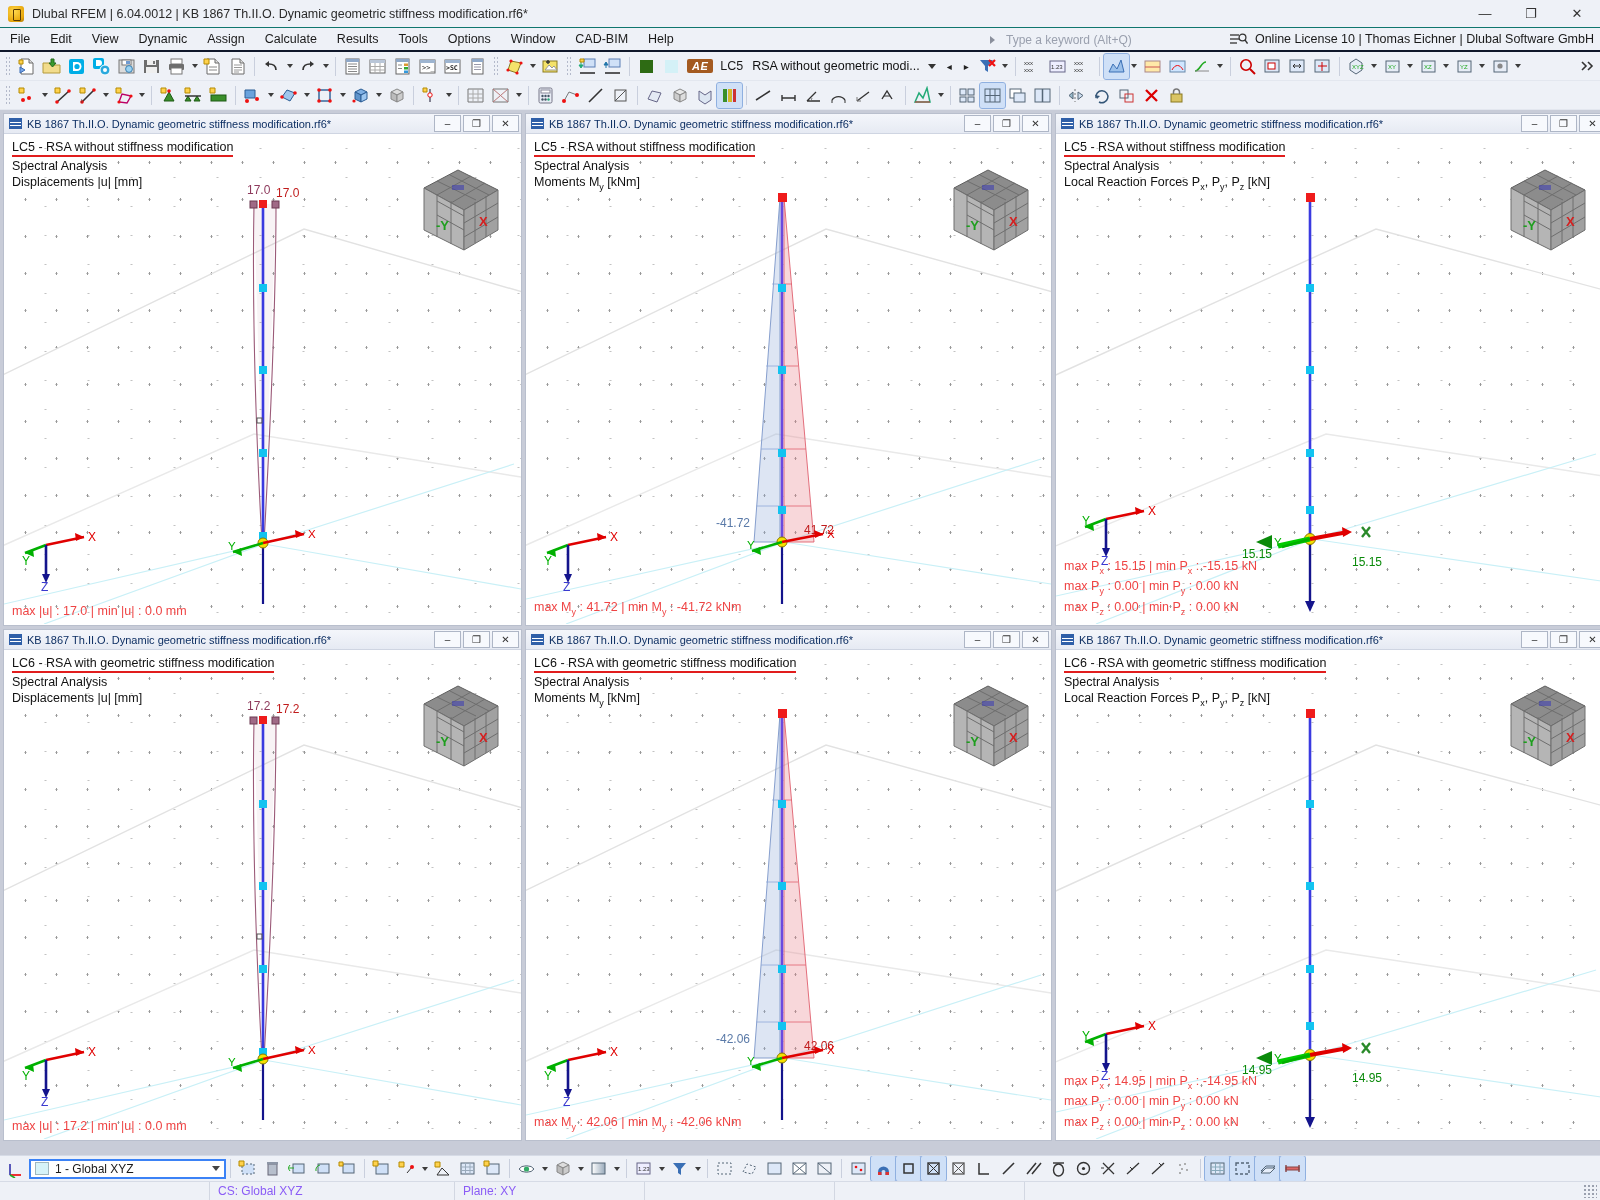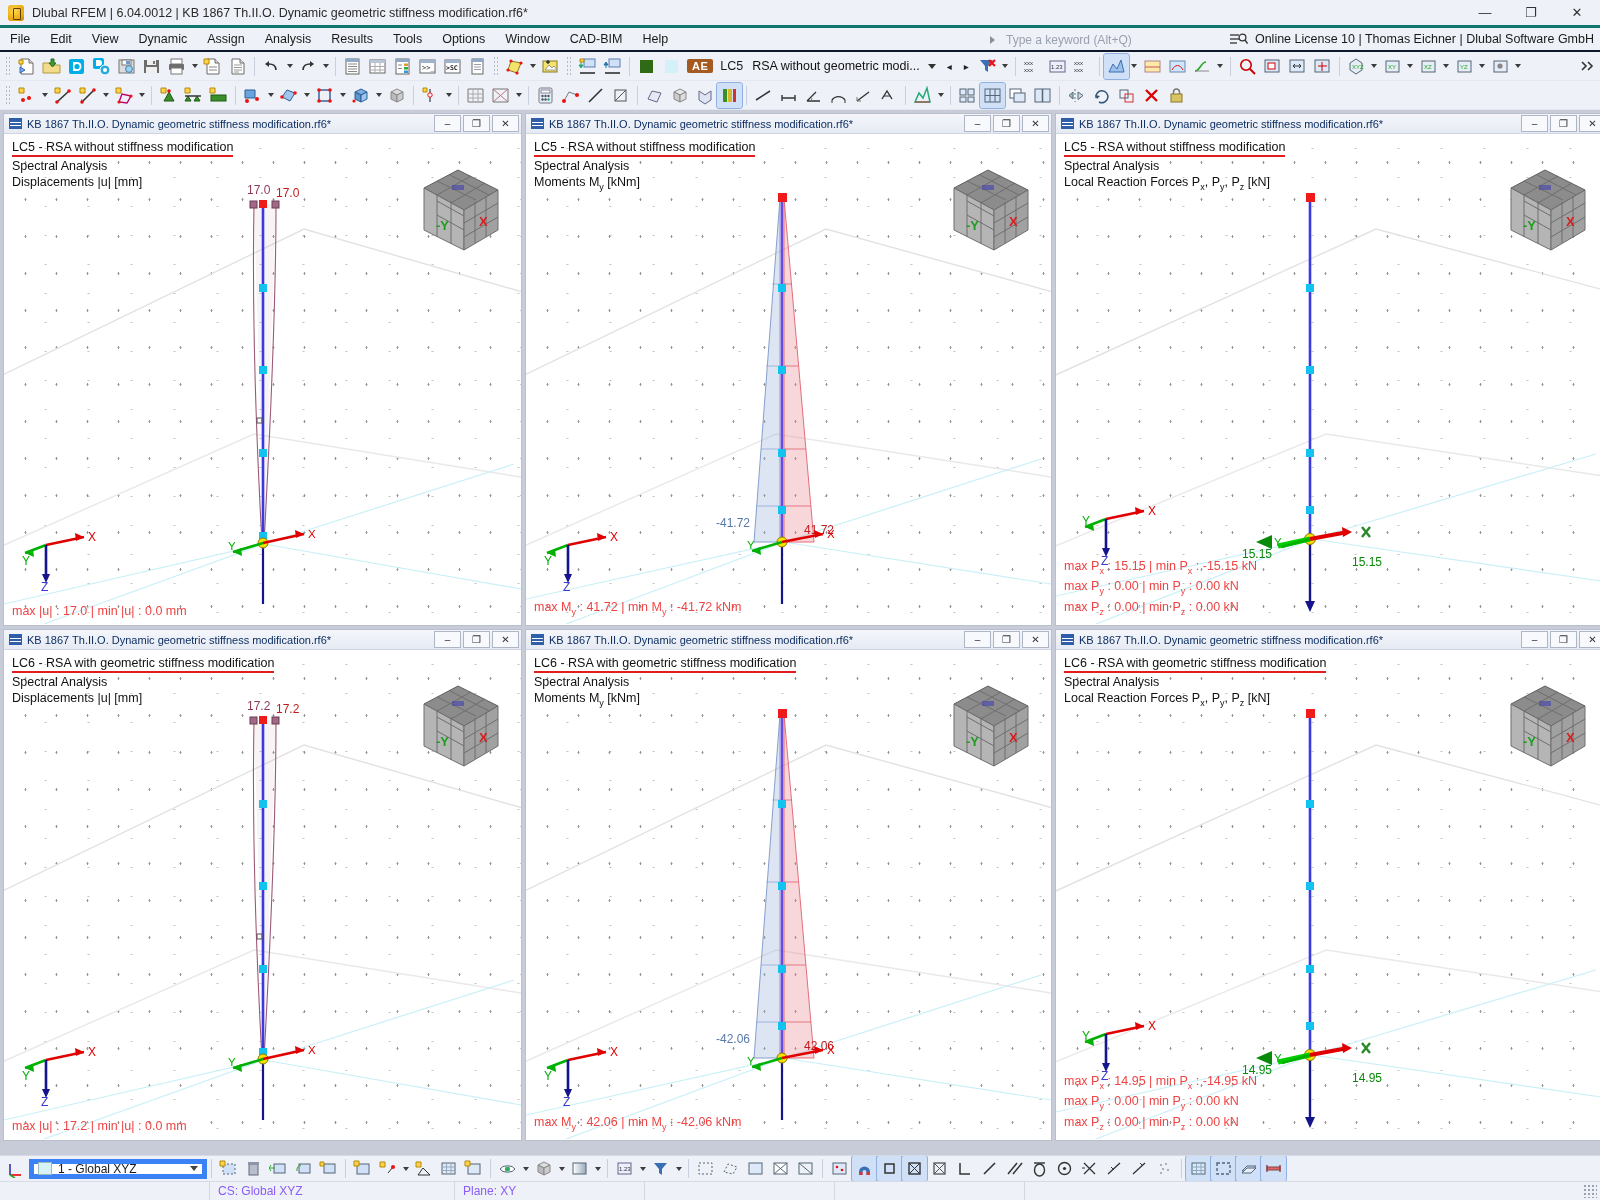--- a/index.html
+++ b/index.html
@@ -8,21 +8,21 @@
     width:1600px; height:1200px;
     font-family:"Liberation Sans", sans-serif;
     font-size:12px; color:#1a1a1a;
     background:#eef1f7;
     overflow:hidden;
   }
 
   
   #titlebar{
     height:28px; background:#eef1f7; display:flex; align-items:center;
-    border-bottom:3px solid #0f766e;
+    border-bottom:1px solid #0f766e;
   }
   #titlebar .app-icon{
     width:16px;height:16px;margin:0 8px 0 8px;border-radius:3px;
     background:radial-gradient(circle at 40% 35%, #ffd84d 0%, #e8a70b 70%, #a8730a 100%);
     display:inline-block; position:relative; flex:none;
   }
   #titlebar .app-icon::after{
     content:""; position:absolute; left:5px; top:3px; width:6px; height:10px;
     border:1.5px solid #5a3b02; border-radius:1px;
   }
@@ -151,22 +151,22 @@
 
   .scene{ position:absolute; inset:0; }
 
   
   #botbar1{
     position:absolute; left:0; top:1155px; width:1600px; height:26px;
     background:#eef1f7; border-top:1px solid #d6dbe6;
     display:flex; align-items:center; padding-left:4px; overflow:hidden;
   }
   .cs-select{
-    display:flex;align-items:center;gap:6px; width:178px;height:20px;
-    border:5px solid #3b82f6; background:#fff; padding:0 4px; font-size:12px; flex:none;
+    display:flex;align-items:center;gap:6px; width:197px;height:20px;
+    border:2px solid #3b82f6; background:#fff; padding:0 4px; font-size:12px; flex:none;
   }
   .cs-select .sw{width:14px;height:13px;background:#d6f3f8;border:1px solid #9fb7bd;flex:none;}
   .cs-select .nm{flex:1;white-space:nowrap;}
   .cs-select .cv{width:0;height:0;border-left:4px solid transparent;border-right:4px solid transparent;border-top:5px solid #444;}
   #botbar2{
     position:absolute; left:0; top:1181px; width:1600px; height:19px;
     background:#eef1f7; border-top:1px solid #d6dbe6;
     display:flex; align-items:center; font-size:12px; color:#8b5cf6;
   }
   .sb-cell{ border-right:1px solid #d2d7e2; height:19px; display:flex;align-items:center; padding:0 8px;}
@@ -184,21 +184,21 @@
   <div class="wbtn">❐</div>
   <div class="wbtn close">✕</div>
 </div>
 
 <div id="menubar">
   <div class="menu-item">File</div>
   <div class="menu-item">Edit</div>
   <div class="menu-item">View</div>
   <div class="menu-item">Dynamic</div>
   <div class="menu-item">Assign</div>
-  <div class="menu-item">Analysis</div>
+  <div class="menu-item">Calculate</div>
   <div class="menu-item">Results</div>
   <div class="menu-item">Tools</div>
   <div class="menu-item">Options</div>
   <div class="menu-item">Window</div>
   <div class="menu-item">CAD-BIM</div>
   <div class="menu-item">Help</div>
 
   <div id="search-wrap">
     <span class="tri"></span>
     <span class="ph">Type a keyword (Alt+Q)</span>
@@ -399,21 +399,21 @@
   <div class="tbtn">
     <svg width="19" height="19" viewBox="0 0 19 19">
         <rect x="3" y="3" width="13" height="13" fill="#2e6b14"></rect>
       </svg>
   </div>
   <div class="tbtn">
     <svg width="19" height="19" viewBox="0 0 19 19">
         <rect x="3" y="3" width="13" height="13" fill="#d4f1f7"></rect>
       </svg>
   </div>
-  <div class="tbtn" style="width:auto;padding:0 3px;">
+  <div class="tbtn" style="width:auto;padding:0 3px;font-style:italic;">
     <span class="lc-badge">AE</span>
   </div>
   <div class="lc-name">LC5</div>
   <div class="lc-select">
     <span>RSA without geometric modi...</span>
     <span style="flex:1"></span>
     <span class="cv"></span>
   </div>
   <div class="arrowbtn">◂</div>
   <div class="arrowbtn">▸</div>

